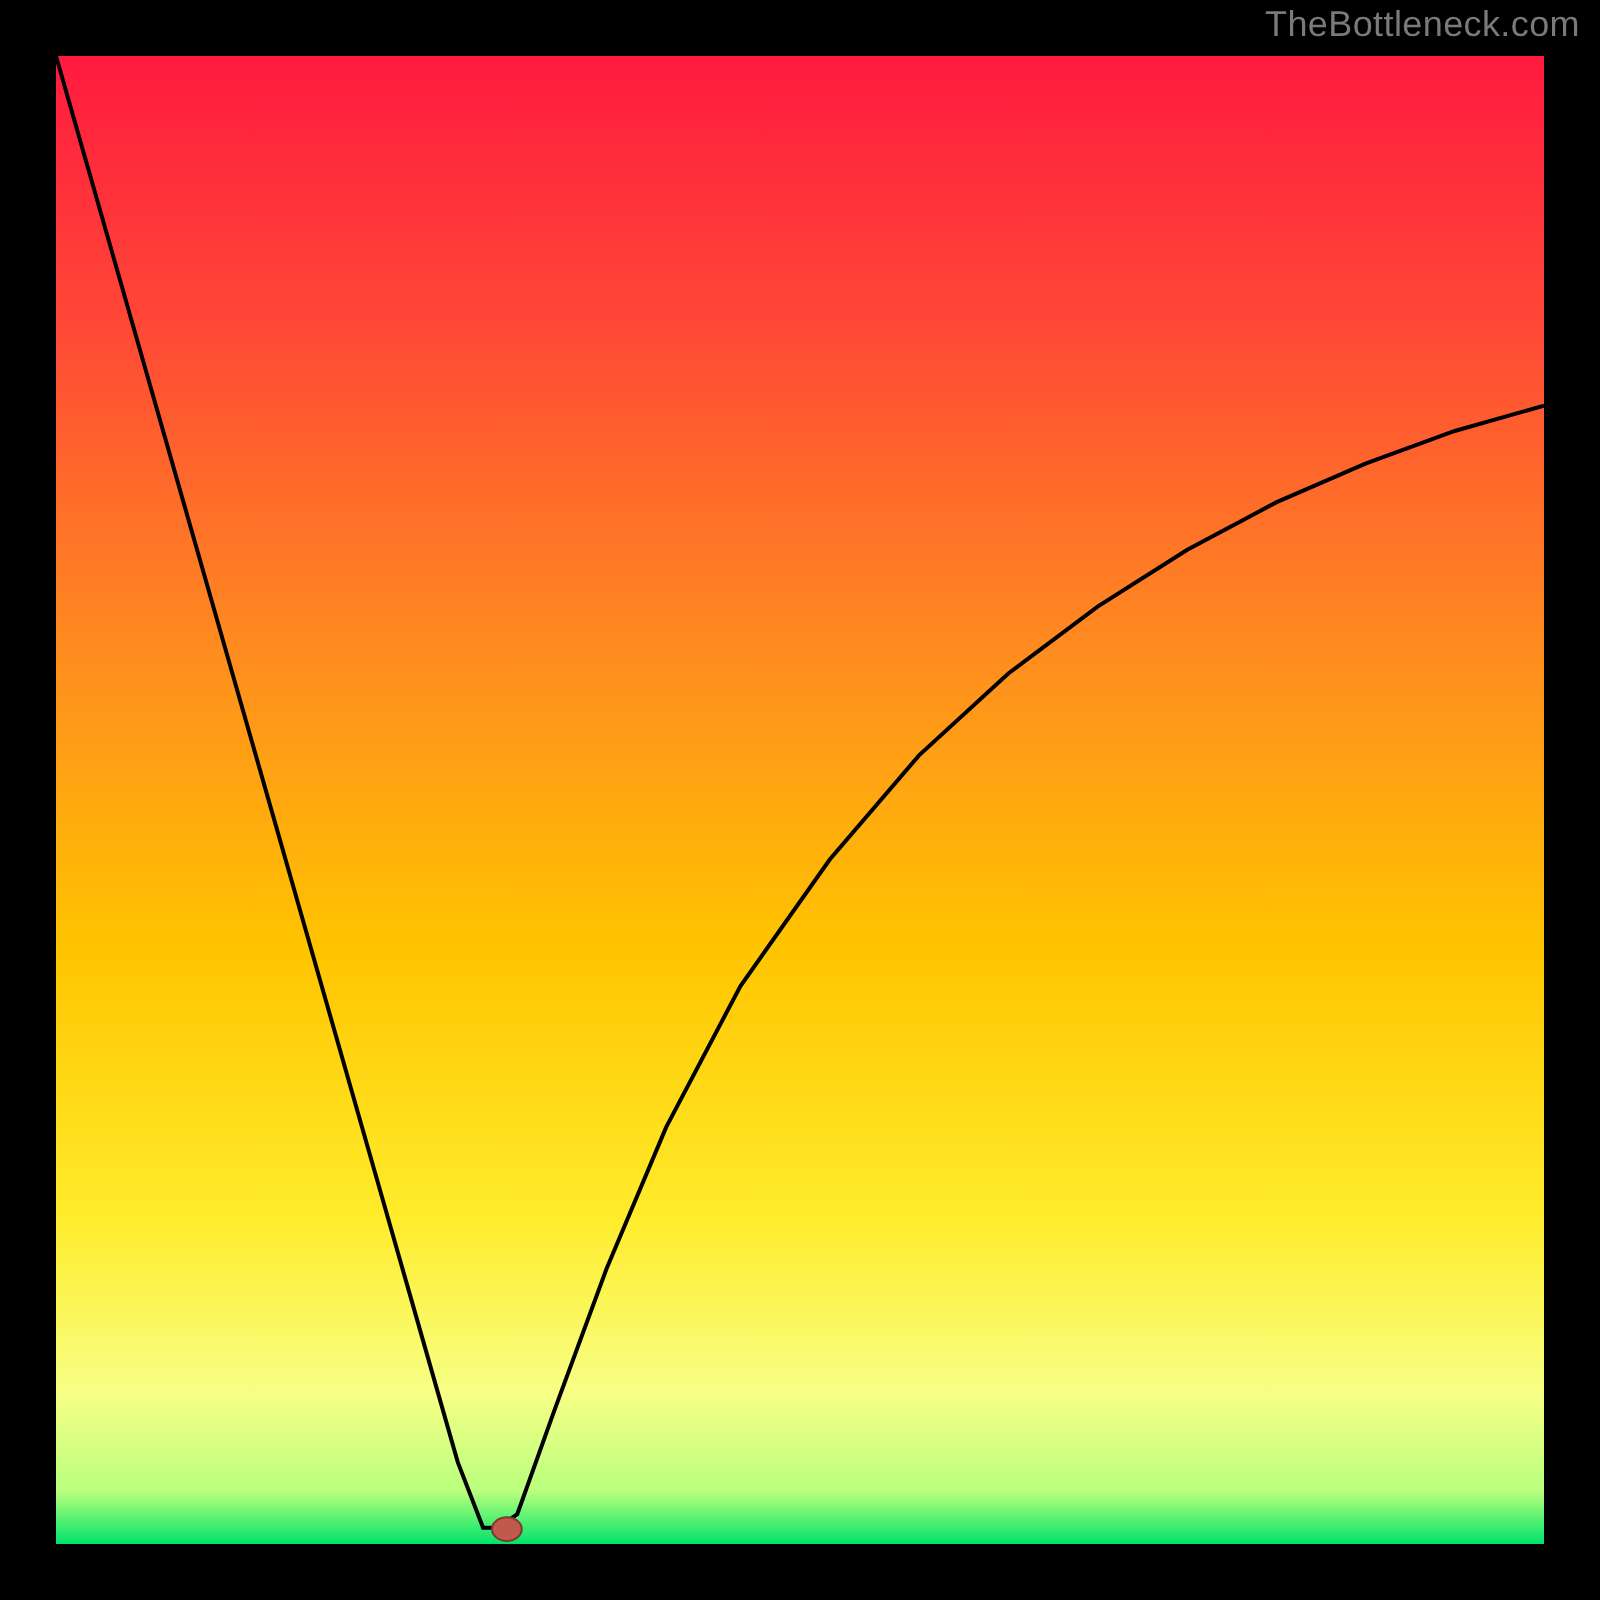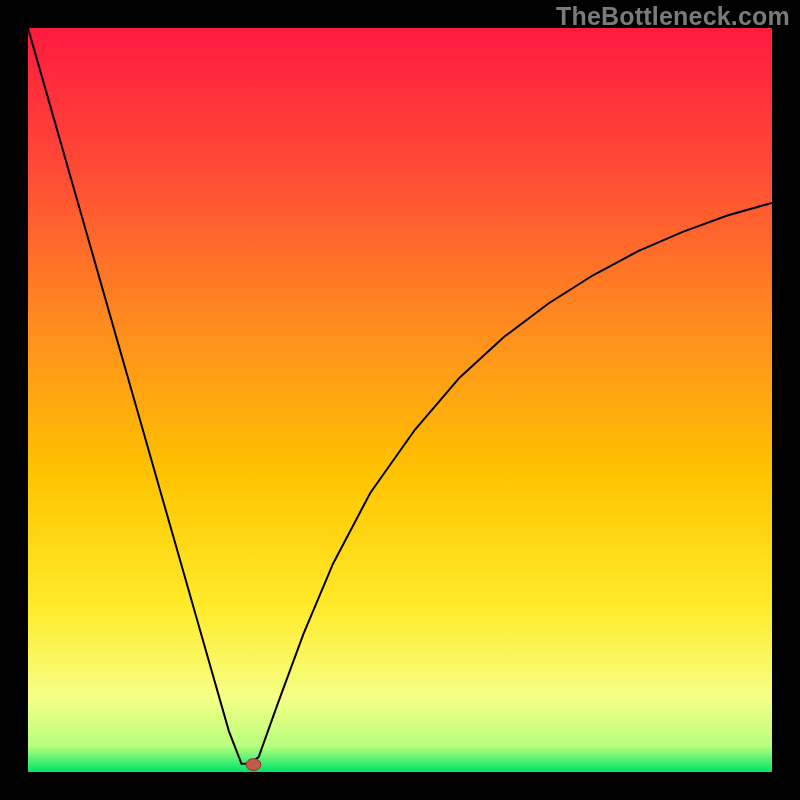--- a/index.html
+++ b/index.html
@@ -17,23 +17,23 @@
     top: 0;
     width: 800px;
     height: 800px;
     background: #000;
   }
   .watermark {
     position: absolute;
     top: 2px;
     right: 10px;
     color: #7a7a7a;
-    font-size: 25px;
+    font-size: 18px;
     letter-spacing: 0.2px;
-    font-weight: 700;
+    font-weight: 400;
     user-select: none;
   }
   .plot-wrap {
     position: absolute;
     left: 28px;
     top: 28px;
     width: 744px;
     height: 744px;
   }
   svg {

